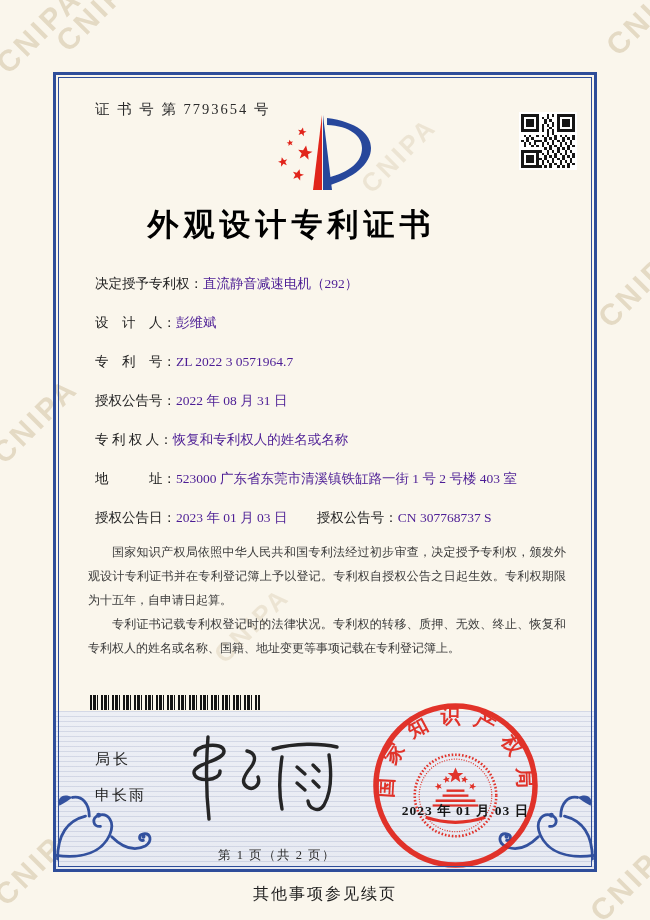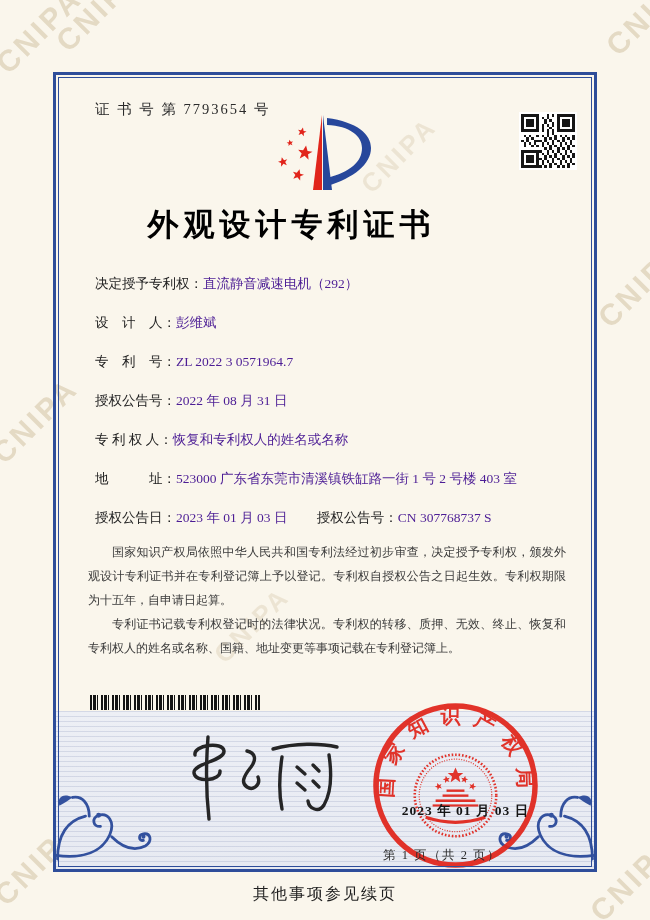--- a/index.html
+++ b/index.html
@@ -66,21 +66,21 @@
   .ornament.left svg{transform:scaleX(-1);}
   .director{position:absolute;left:95px;top:750px;font-size:15px;color:#222;letter-spacing:3px;z-index:5;}
   .director .name{margin-top:17px;letter-spacing:2px;}
   .sig{position:absolute;left:185px;top:733px;z-index:5;}
   .seal{position:absolute;left:368px;top:698px;z-index:5;}
   .sealdate{
     position:absolute;left:388px;top:802px;width:155px;text-align:center;z-index:6;
     font-size:13.5px;font-weight:bold;color:#151515;letter-spacing:1px;white-space:nowrap;
   }
   .pagenum{
-    position:absolute;left:53px;top:847px;width:448px;text-align:right;
+    position:absolute;left:53px;top:847px;width:448px;text-align:center;
     font-size:12.5px;letter-spacing:1.5px;color:#2b2b2b;z-index:5;
   }
   .contnote{
     position:absolute;left:0;top:884px;width:650px;text-align:center;
     font-size:16px;letter-spacing:2px;color:#1f1f1f;z-index:3;
   }
 </style>
 </head>
 <body>
 
@@ -627,20 +627,24 @@
         <path d="M84,58 C84,44 92,36 102,38"></path>
       </g>
       <g fill="#33519e">
         <circle cx="74" cy="57" r="2.6"></circle>
         <circle cx="26" cy="80" r="2.2"></circle>
         <path d="M102,38 C112,33 119,38 116,47 C111,44 106,41 102,38 Z"></path>
       </g>
     </svg>
   </div>
 
+  <div class="director">
+    <div>局长</div>
+    <div class="name">申长雨</div>
+  </div>
 
   <div class="sig">
     <svg width="160" height="95" viewBox="0 0 160 95">
       <g stroke="#151515" stroke-width="3.4" fill="none" stroke-linecap="round" opacity="0.92">
         <path d="M10,22 C8,12 38,8 39,18 C40,28 8,30 9,40 C10,50 36,48 35,38"></path>
         <path d="M23,4 C21,30 21,60 24,86"></path>
         <path d="M62,18 C70,20 72,26 66,34 C58,44 56,50 62,54 C68,58 76,52 73,44"></path>
         <path d="M88,16 C110,10 135,10 152,14"></path>
         <path d="M97,24 C94,44 94,62 97,76"></path>
         <path d="M144,22 C147,42 146,60 139,72 C134,80 124,76 123,68"></path>

